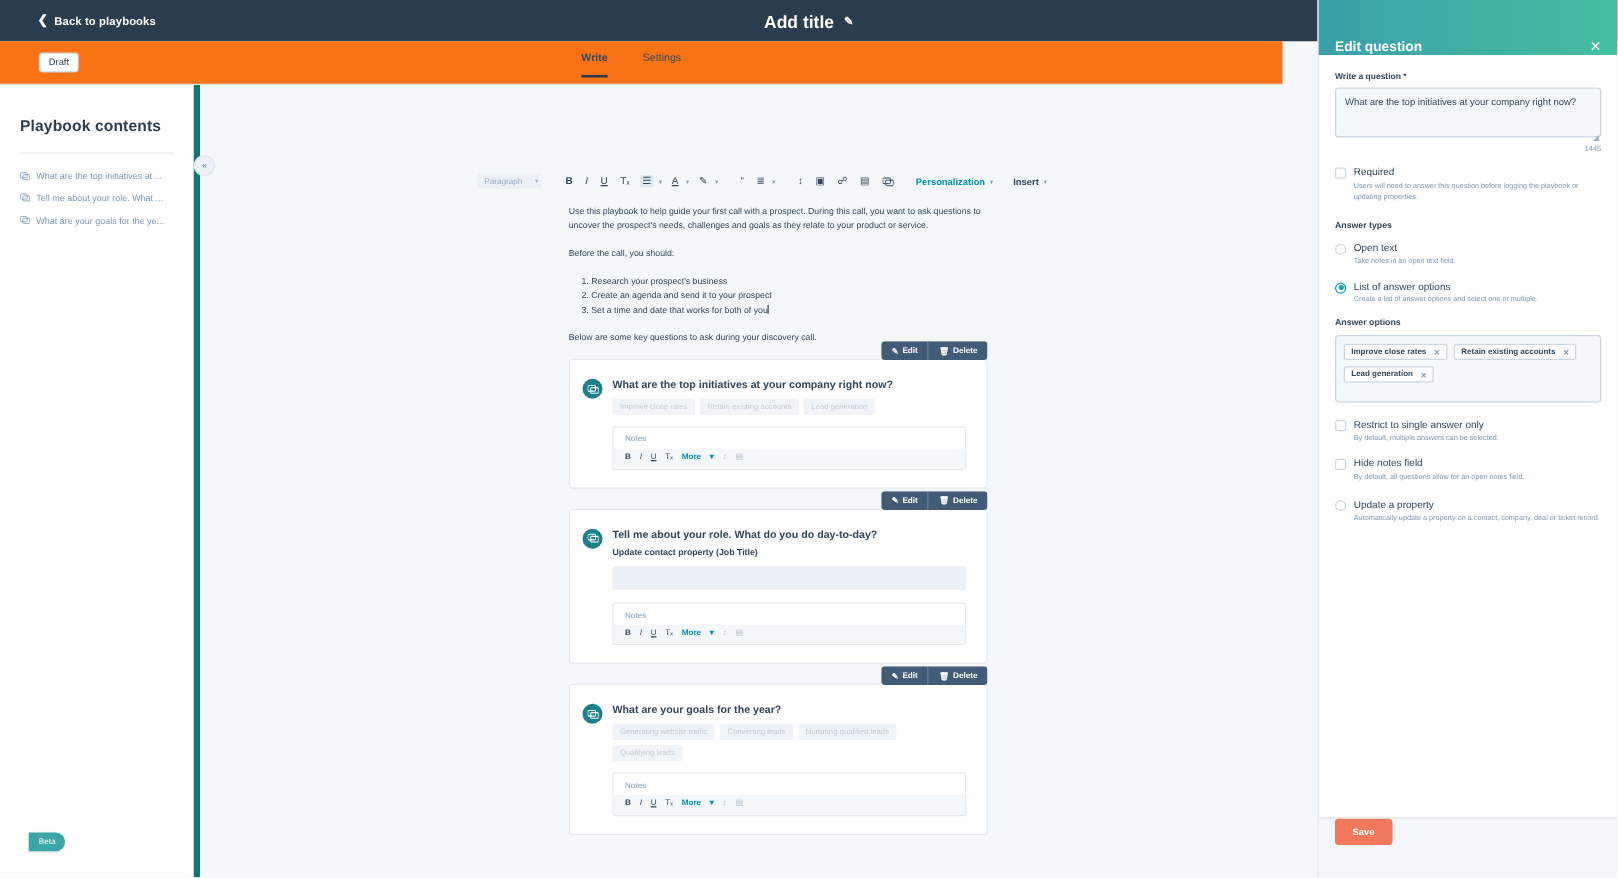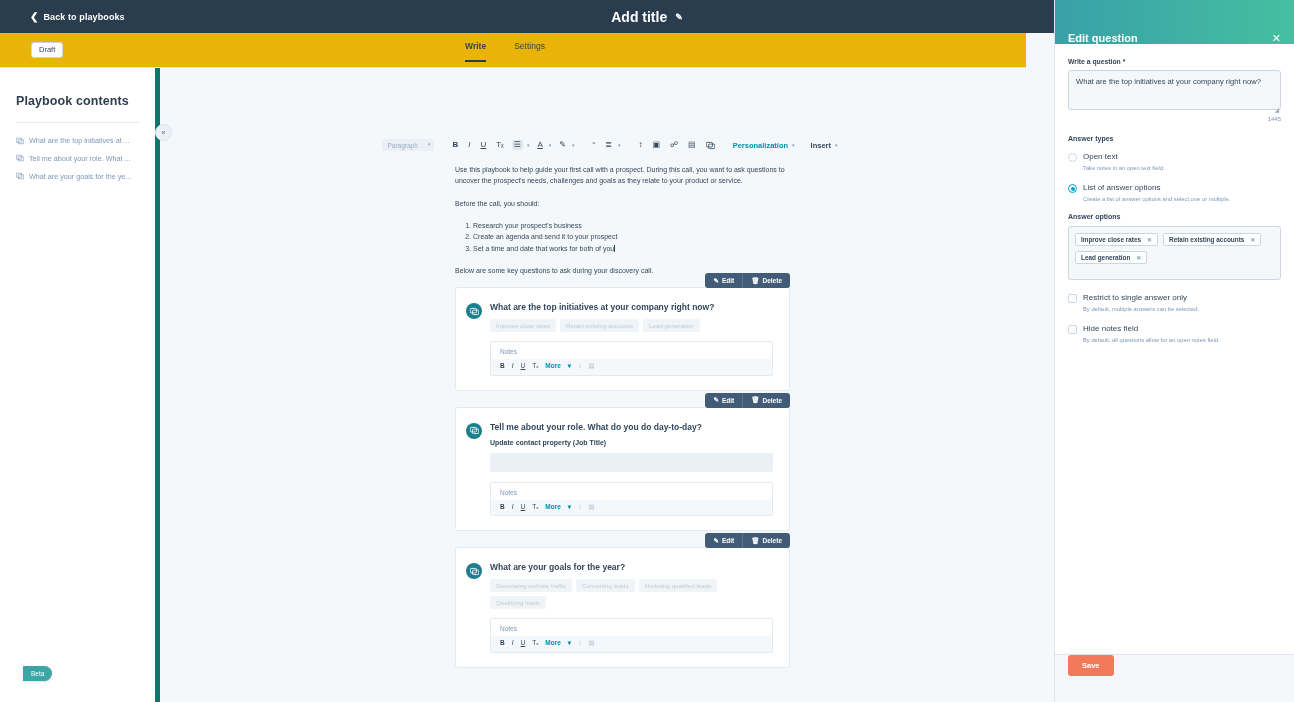--- a/index.html
+++ b/index.html
@@ -26,21 +26,21 @@
     position: absolute; left: 0; right: 0; text-align: center;
     color: #ffffff; font-size: 14px; font-weight: bold;
     display: flex; align-items: center; justify-content: center; gap: 8px;
     pointer-events: none;
   }
   .title-pencil { font-size: 9px; pointer-events: auto; cursor: pointer; }
 
   
   .subbar {
     position: absolute; top: 33px; left: 0; width: 1026px; height: 35px;
-    background: #eab308; border-bottom: 1px solid #dfe3eb;
+    background: #f97316; border-bottom: 1px solid #dfe3eb;
   }
   .draft-badge {
     position: absolute; top: 9px; left: 31px;
     border: 1px solid #cbd6e2; border-radius: 3px;
     padding: 2px 7px 3px; font-size: 7.5px; color: #33475b; background:#fff;
     cursor: pointer;
   }
   .tabs {
     position: absolute; left: 0; right: 16px; top: 8px;
     display: flex; justify-content: center; gap: 28px;
@@ -477,20 +477,27 @@
     </div>
 
     <div class="panel-body">
       <div class="field-label">Write a question *</div>
       <div style="position:relative">
         <textarea class="qtextarea" style="">What are the top initiatives at your company right now?</textarea>
         <span class="resize-grip">◢</span>
       </div>
       <div class="counter">1445</div>
 
+      <div class="check-row">
+        <span class="cbox"></span>
+        <div>
+          <div class="opt-title">Required</div>
+          <div class="opt-desc">Users will need to answer this question before logging the playbook or updating properties.</div>
+        </div>
+      </div>
 
       <div class="section-label">Answer types</div>
 
       <div class="check-row">
         <span class="radio"></span>
         <div>
           <div class="opt-title">Open text</div>
           <div class="opt-desc">Take notes in an open text field.</div>
         </div>
       </div>
@@ -529,20 +536,27 @@
       </div>
 
       <div class="check-row">
         <span class="cbox"></span>
         <div>
           <div class="opt-title">Hide notes field</div>
           <div class="opt-desc">By default, all questions allow for an open notes field.</div>
         </div>
       </div>
 
+      <div class="check-row" style="margin-top:12px">
+        <span class="radio"></span>
+        <div>
+          <div class="opt-title">Update a property</div>
+          <div class="opt-desc">Automatically update a property on a contact, company, deal or ticket record.</div>
+        </div>
+      </div>
     </div>
 
     <div class="panel-foot">
       <button class="save-btn">Save</button>
     </div>
   </div>
 
 </div>
 
 </body></html>

